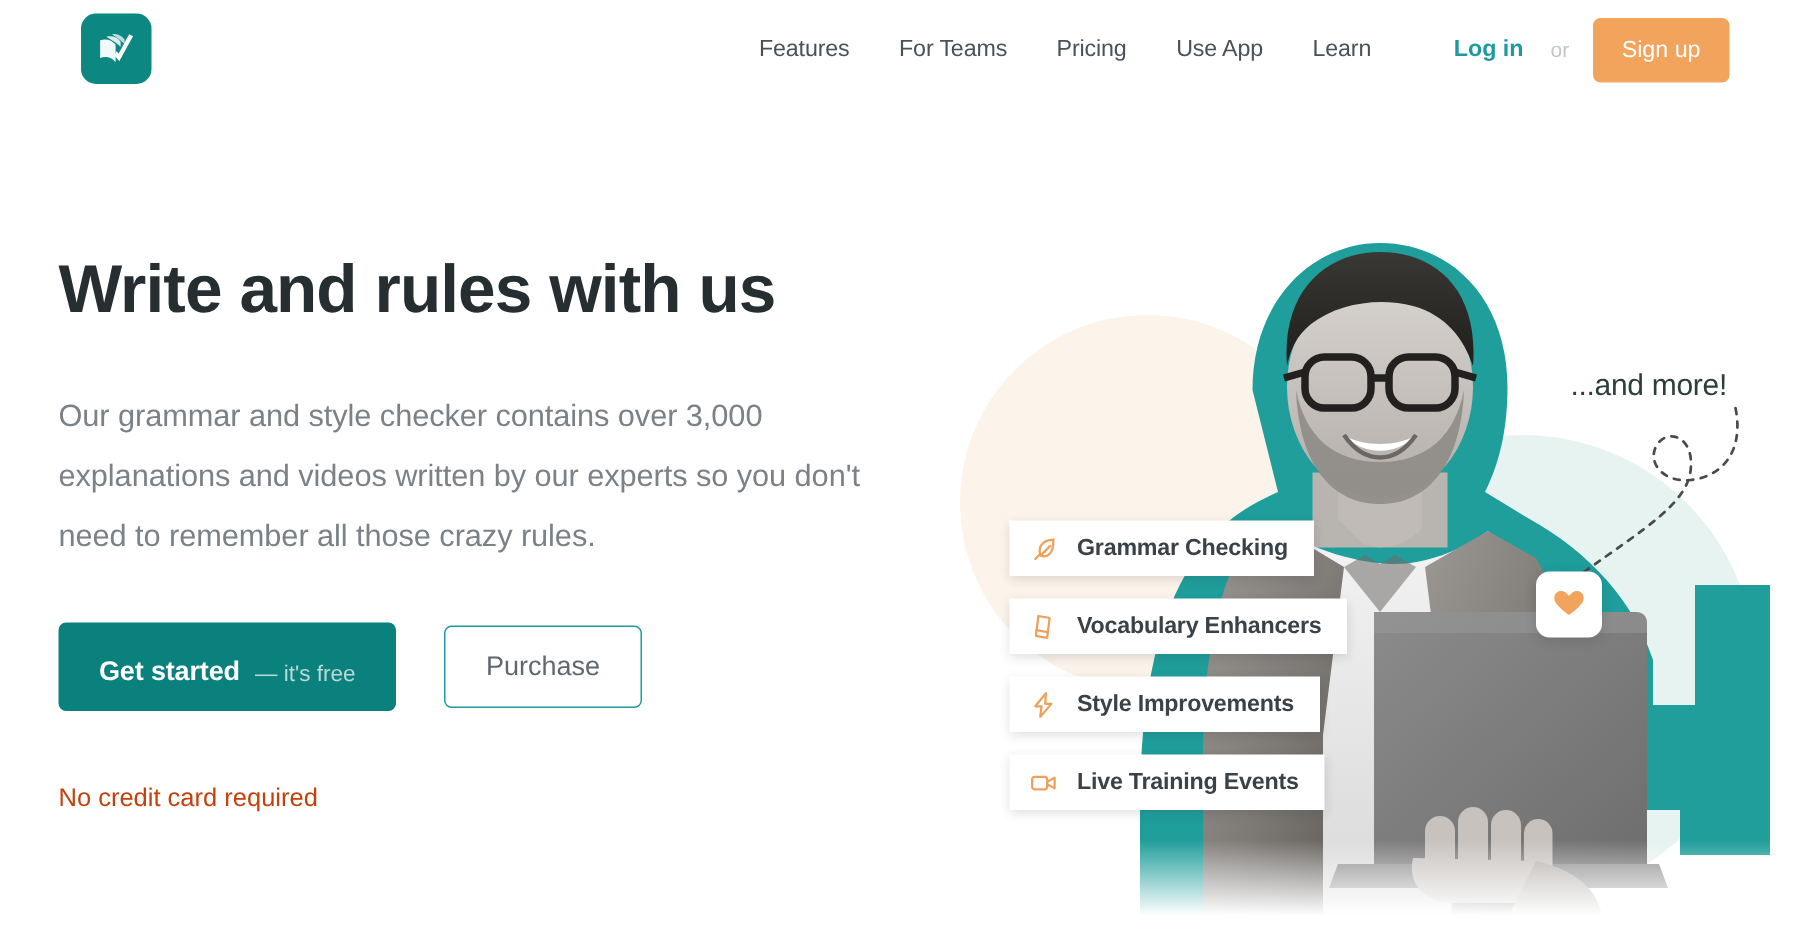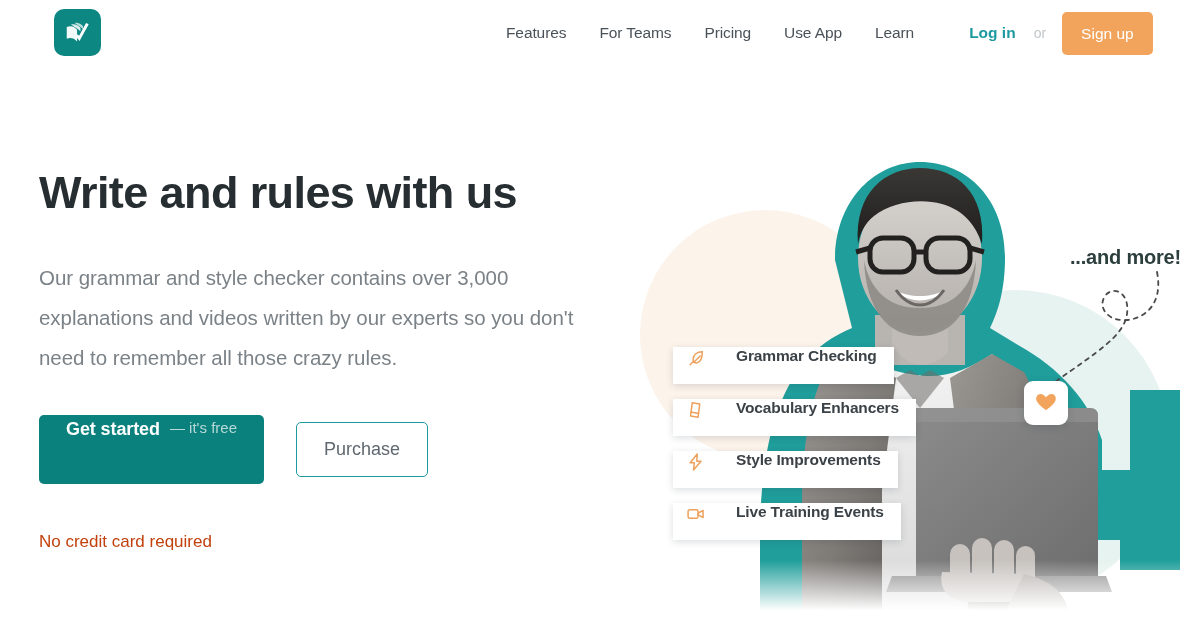--- a/index.html
+++ b/index.html
@@ -123,24 +123,24 @@
   .cta-row {
     margin-top: 37px;
     display: flex;
     align-items: center;
   }
 
   .btn-primary {
     background: #0a817d;
     border: none;
     border-radius: 5px;
-    height: 69px;
-    padding: 4px 27px;
+    height: 59px;
+    padding: 16px 27px;
     display: inline-flex;
-    align-items: flex-start;
+    align-items: flex-end;
     cursor: pointer;
     font-family: inherit;
     white-space: nowrap;
   }
   .btn-primary .bp-main {
     color: #ffffff;
     font-size: 18px;
     font-weight: bold;
     letter-spacing: -0.1px;
   }
@@ -220,29 +220,29 @@
 
   
   .pills {
     position: absolute;
     left: 673px;
     top: 347px;
     z-index: 30;
   }
   .pill {
     display: flex;
+    align-items: center;
     background: #ffffff;
     border-radius: 0;
     height: 37px;
     padding: 0 17px 0 12px;
     margin-bottom: 15px;
     box-shadow: 0 2px 7px rgba(40,50,60,.16);
     width: max-content;
     cursor: pointer;
-    gap: 18px;
   }
   .pill:last-child { margin-bottom: 0; }
   .pill-icon {
     width: 22px;
     height: 22px;
     margin-right: 11px;
     flex: 0 0 22px;
     display: flex;
     align-items: center;
     justify-content: center;
@@ -266,24 +266,24 @@
     background: #ffffff;
     box-shadow: 0 2px 8px rgba(40,50,60,.18);
     display: flex;
     align-items: center;
     justify-content: center;
     z-index: 32;
   }
 
   .and-more {
     position: absolute;
-    left: 1070px;
+    left: 1047px;
     top: 246px;
     font-size: 20px;
-    font-weight: bold;
+    font-weight: normal;
     color: #2d3f3d;
     letter-spacing: -0.2px;
     z-index: 32;
     white-space: nowrap;
   }
 
   .squiggle {
     position: absolute;
     left: 1035px;
     top: 268px;

